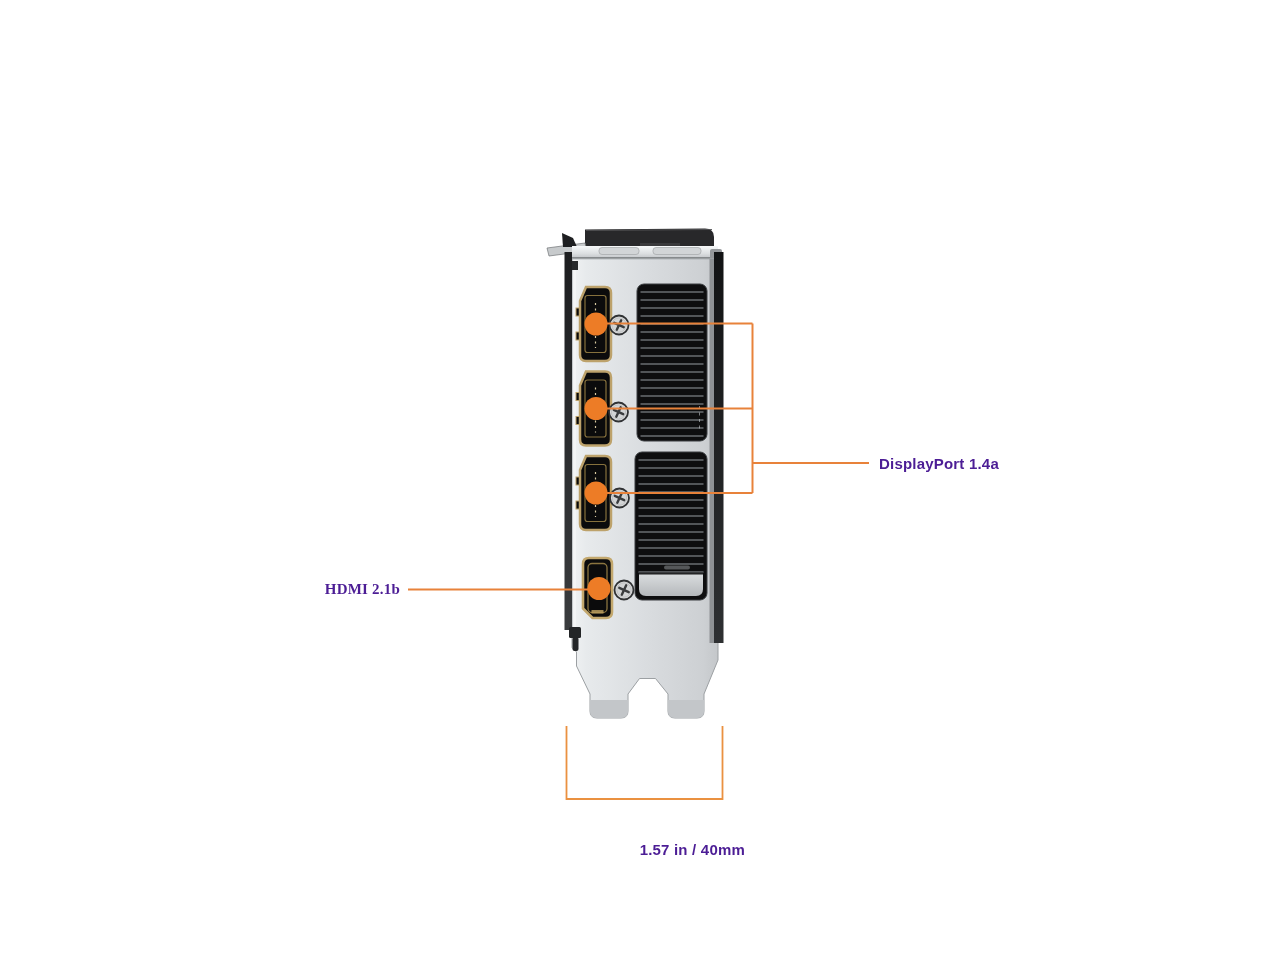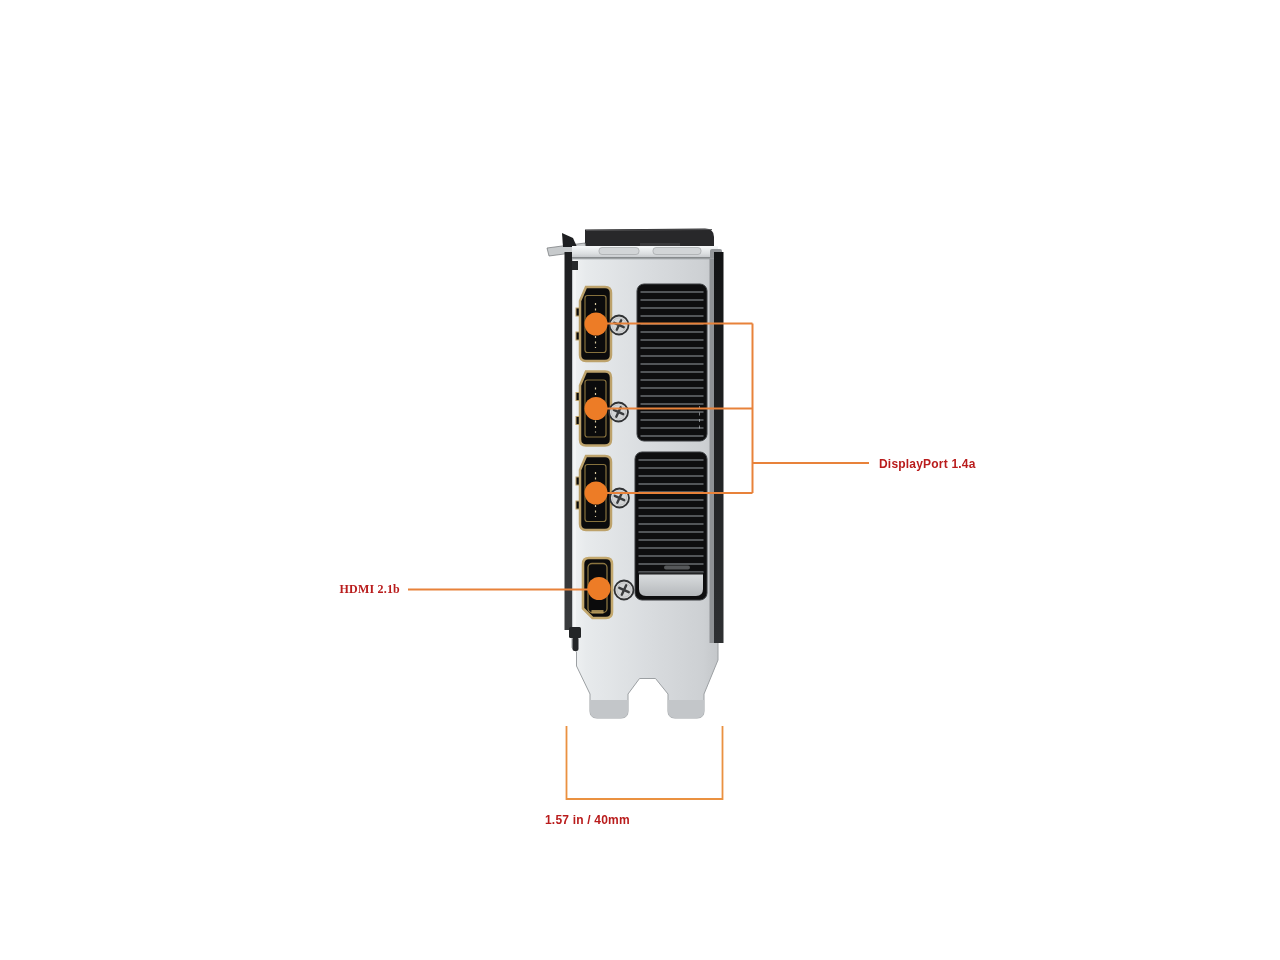--- a/index.html
+++ b/index.html
@@ -7,29 +7,29 @@
     position:relative;
     width:1280px;height:960px;
     background:#ffffff;
     overflow:hidden;
     font-family:"Liberation Sans","DejaVu Sans",sans-serif;
   }
   .art{position:absolute;left:0;top:0;}
   .label{
     position:absolute;
     font-weight:bold;
-    font-size:12px;
-    color:#b91c1c;
+    font-size:15px;
+    color:#4c1d95;
     letter-spacing:0.2px;
     white-space:nowrap;
     line-height:20px;
   }
   .label-dp{left:879px;top:454px;}
   .label-hdmi{left:250px;top:579px;width:150px;text-align:right;font-family:Liberation Serif, serif;}
-  .label-dim{left:545px;top:810px;width:200px;text-align:left;}
+  .label-dim{left:545px;top:840px;width:200px;text-align:right;}
 </style>
 </head>
 <body>
 
 <div class="canvas">
 
   <svg class="art" width="1280" height="960" viewBox="0 0 1280 960">
     <defs>
       <linearGradient id="plateGrad" x1="0" y1="0" x2="1" y2="0">
         <stop offset="0" stop-color="#f0f2f3"></stop>

